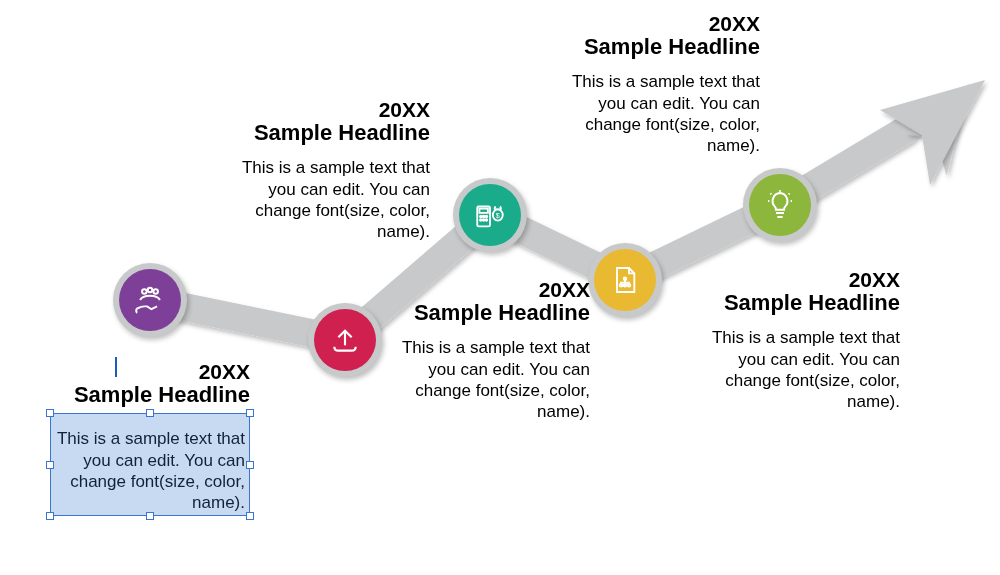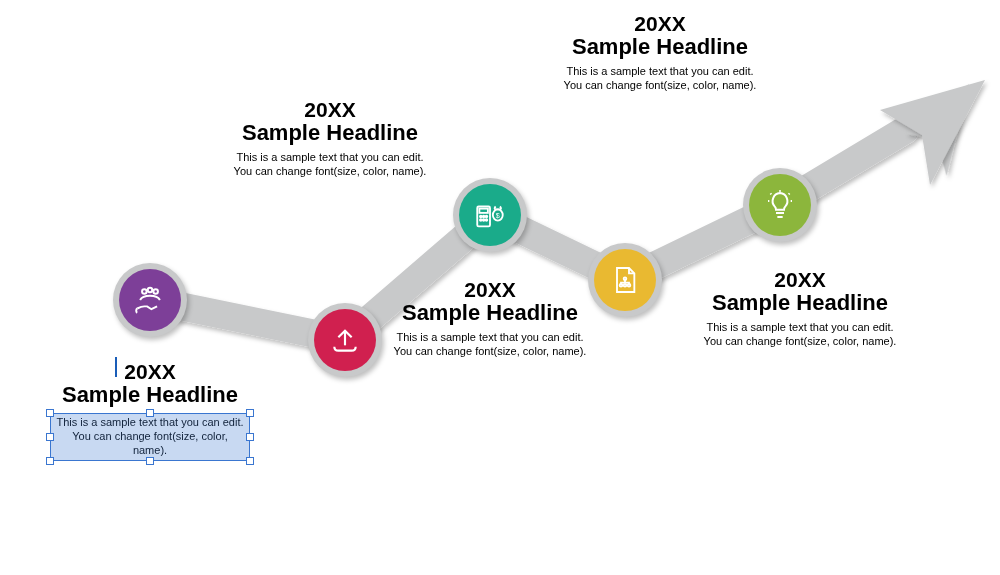--- a/index.html
+++ b/index.html
@@ -43,39 +43,40 @@
     height: 62px;
     border-radius: 50%;
     display: flex;
     align-items: center;
     justify-content: center;
     color: #ffffff;
   }
   .text-block {
     position: absolute;
     width: 200px;
-    text-align: center;
+    text-align: right;
     z-index: 3;
     color: #000000;
   }
   .year {
     font-weight: 700;
     font-size: 21px;
     line-height: 1.1;
   }
   .headline {
     font-weight: 700;
     font-size: 22px;
     line-height: 1.1;
     margin-bottom: 6px;
   }
   .desc {
-    font-size: 11px;
+    font-size: 17px;
     line-height: 1.25;
     font-weight: 400;
+    margin-top: 12px;
   }
   
   .selected-frame {
     position: relative;
     border: 1.5px solid #3a76d0;
     padding: 2px 4px;
     margin-top: 2px;
   }
   .selected-frame::before {
     content: "";

